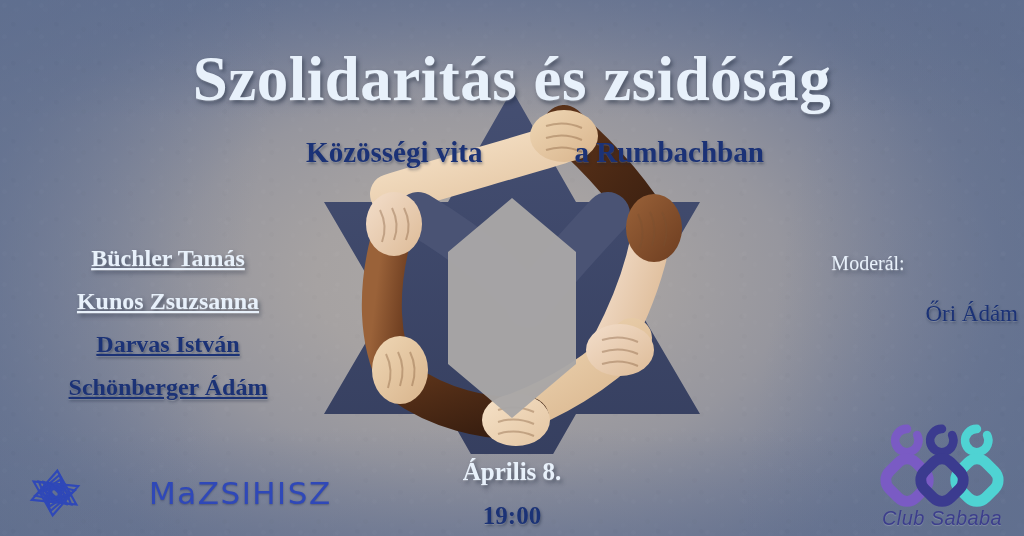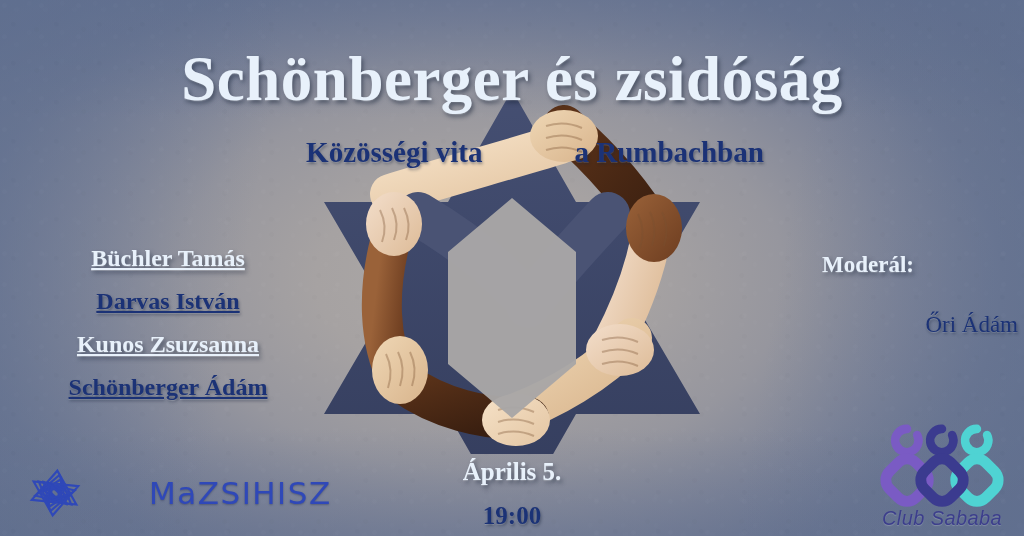--- a/index.html
+++ b/index.html
@@ -91,21 +91,21 @@
     line-height:1.08;
     text-decoration:underline;
   }
   .speaker:last-child{margin-bottom:12px;}
 
   
   #moderator{
     position:absolute;right:6px;top:252px;width:300px;
     z-index:6;text-align:center;
   }
-  #moderator .mod-label{font-size:23px;font-weight:700;margin-bottom:34px;}
+  #moderator .mod-label{font-size:20px;font-weight:400;margin-bottom:26px;}
   #moderator .mod-name{font-size:23px;font-weight:400;text-align:right;}
 
   
   #when{
     position:absolute;left:0;bottom:6px;width:100%;
     text-align:center;z-index:6;
   }
   #when .date{font-size:25px;font-weight:700;margin-bottom:16px;}
   #when .time{font-size:25px;font-weight:700;}
 
@@ -231,40 +231,40 @@
           <path d="M196 328 q18 -6 36 2 M196 340 q18 -6 36 2 M196 352 q18 -6 36 2"></path>
           <path d="M84 272 q8 16 2 34 M96 270 q8 16 2 34 M108 270 q8 16 2 34"></path>
           <path d="M78 128 q8 16 2 32 M90 126 q8 16 2 32 M102 126 q8 16 2 32"></path>
         </g>
       </g>
 
       <path d="M210 116 L274 170 L274 282 L210 336 L146 282 L146 170 Z" fill="rgba(168,166,166,0.97)"></path>
     </svg>
   </div>
 
-  <h1 id="title" class="light-text">Schönberger és zsidóság</h1>
+  <h1 id="title" class="light-text">Szolidaritás és zsidóság</h1>
 
   <div id="subtitle" class="dark-text">
     <span>Közösségi vita</span><span class="gap"></span><span>a Rumbachban</span>
   </div>
 
   <div id="speakers">
     <div class="speaker light-text">Büchler Tamás</div>
+    <div class="speaker light-text">Kunos Zsuzsanna</div>
     <div class="speaker dark-text">Darvas István</div>
-    <div class="speaker light-text">Kunos Zsuzsanna</div>
     <div class="speaker dark-text">Schönberger Ádám</div>
   </div>
 
   <div id="moderator">
     <div class="mod-label light-text">Moderál:</div>
     <div class="mod-name dark-text">Őri Ádám</div>
   </div>
 
   <div id="when">
-    <div class="date light-text">Április 5.</div>
+    <div class="date light-text">Április 8.</div>
     <div class="time dark-text">19:00</div>
   </div>
 
   <div id="mazsihisz">
     <span class="mark">
       <svg viewBox="0 0 100 100" xmlns="http://www.w3.org/2000/svg">
         <g fill="none" stroke="#2f48b8" stroke-width="3.2" stroke-linecap="square">
           <g transform="translate(50,50)">
             <g transform="rotate(0)">
               <path d="M-34 14 L0 -34 L34 14 Z" transform="scale(1.0) rotate(6)"></path>

